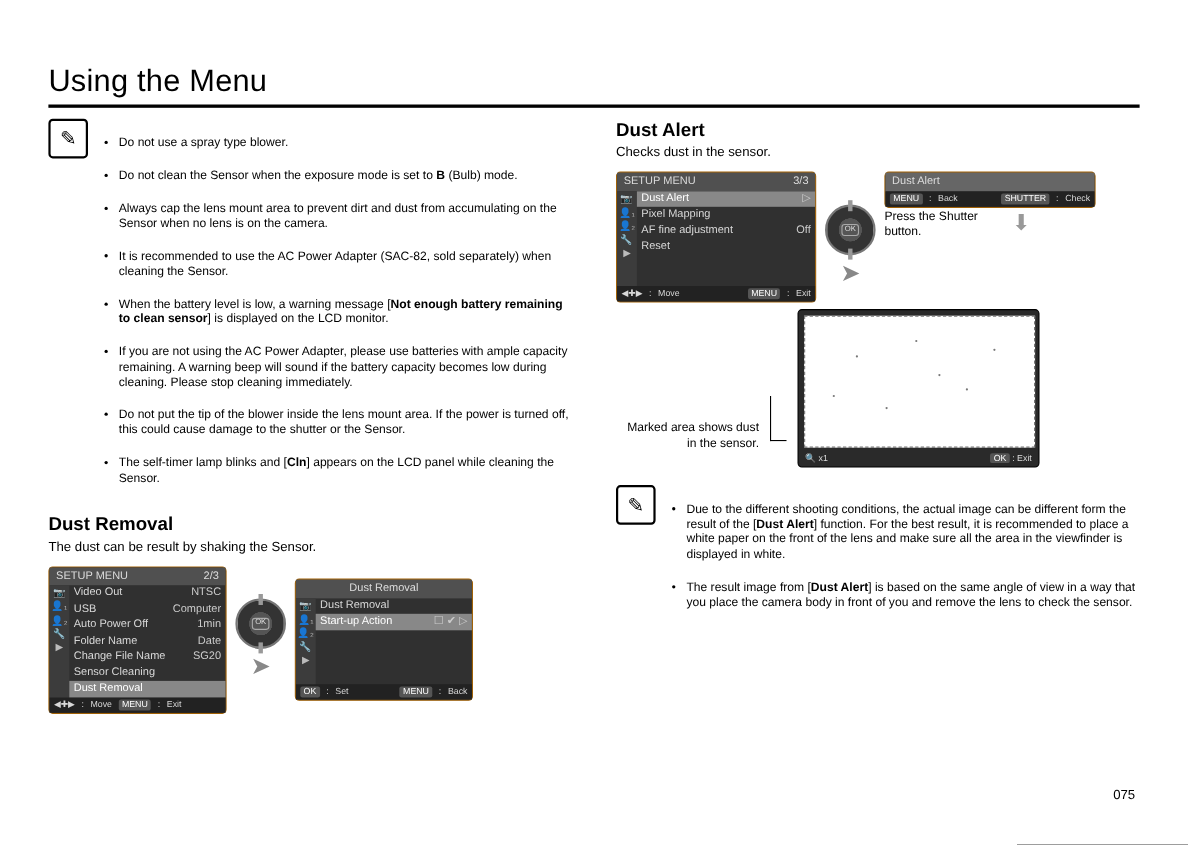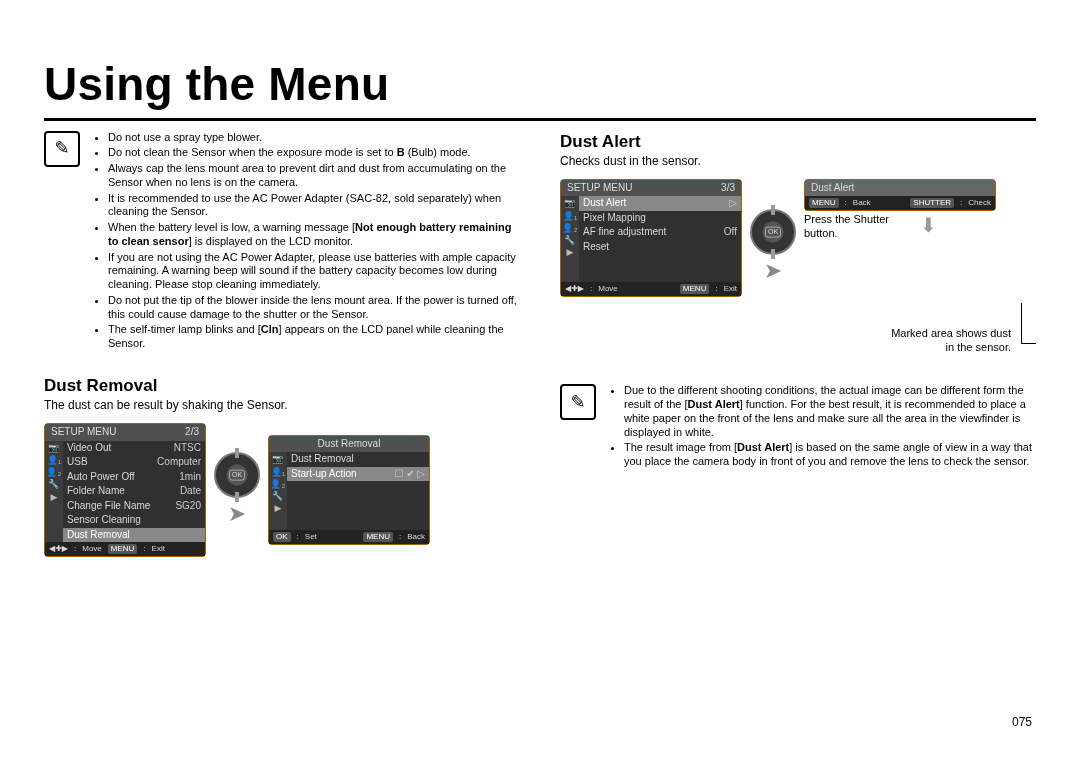--- a/index.html
+++ b/index.html
@@ -1,27 +1,27 @@
 <!DOCTYPE html>
 <html><head>
 <meta charset="utf-8">
 <style>
   html,body{margin:0;padding:0;background:#000;font-family:Arial,Helvetica,sans-serif;color:#000;font-size:11px;line-height:1.25}
   .page{width:1080px;height:768px;margin:0 auto;background:#fff;position:relative;box-sizing:border-box;padding:18px 44px 0 44px}
-  .main-title{font-size:46px;font-weight:bold;margin:38px 0 4px 0;letter-spacing:.2px}
+  .main-title{font-size:28px;font-weight:normal;margin:38px 0 4px 0;letter-spacing:.2px}
   .rule{border:0;border-top:3px solid #000;margin:2px 0 10px 0}
   .two-col{display:flex;gap:38px}
   .colL{width:478px}
   .colR{flex:1}
 
   
   .note-row{display:flex;gap:14px}
   .note-icon{width:32px;height:32px;border:2px solid #000;border-radius:4px;display:flex;align-items:center;justify-content:center;flex-shrink:0;background:#fff;font-size:18px}
   ul.bullets{margin:0;padding-left:14px}
-  ul.bullets li{margin:0 0 2px 0}
+  ul.bullets li{margin:16px 0 2px 0}
   .bold{font-weight:bold}
 
   h2.section{font-size:17px;font-weight:bold;margin:22px 0 2px 0}
   .sub{font-size:12px;margin:0 0 8px 0}
 
   
   .lcd{background:#303030;color:#d8d8d8;font-size:10px;border:1px solid #a16207;border-radius:4px}
   .lcd-hd{display:flex;justify-content:space-between;padding:2px 6px;background:#505050;color:#ddd}
   .lcd-row{display:flex;align-items:center;gap:4px;padding:1px 4px}
   .lcd-row .val{margin-left:auto;color:#ccc}
@@ -251,23 +251,38 @@
                 <span>Check</span>
             </div>
           </div>
           <div style="display:flex;gap:16px;align-items:flex-start">
             <div class="caption" style="text-align:left;width:100px">Press the Shutter button.</div>
             <span class="arrow-d">⬇</span>
           </div>
         </div>
       </div>
 
-      <div style="display:flex;gap:10px;margin-top:6px;align-items:flex-end;justify-content:flex-end;position:relative">
+      <div style="display:flex;gap:10px;margin-top:6px;align-items:flex-end;position:relative">
         <div class="caption" style="width:130px;padding-bottom:14px">Marked area shows dust in the sensor.</div>
         <div style="width:14px;height:40px;border-left:1px solid #000;border-bottom:1px solid #000;margin-bottom:24px"></div>
+        <div class="preview">
+          <div class="preview-inner">
+            <span class="dustdot" style="left:22%;top:30%"></span>
+            <span class="dustdot" style="left:48%;top:18%"></span>
+            <span class="dustdot" style="left:70%;top:55%"></span>
+            <span class="dustdot" style="left:35%;top:70%"></span>
+            <span class="dustdot" style="left:82%;top:25%"></span>
+            <span class="dustdot" style="left:12%;top:60%"></span>
+            <span class="dustdot" style="left:58%;top:44%"></span>
+          </div>
+          <div class="preview-ft">
+            <span>🔍  x1</span>
+            <span><span class="badge">OK</span> : <span>Exit</span></span>
+          </div>
+        </div>
       </div>
 
       <div class="note-row" style="margin-top:16px">
         <div class="note-icon">✎</div>
         <ul class="bullets" id="right-bullets">
             <li>Due to the different shooting conditions, the actual image can be different form the result of the [<b>Dust Alert</b>] function. For the best result, it is recommended to place a white paper on the front of the lens and make sure all the area in the viewfinder is displayed in white.</li>
             <li>The result image from [<b>Dust Alert</b>] is based on the same angle of view in a way that you place the camera body in front of you and remove the lens to check the sensor.</li>
           </ul>
       </div>
     </div>

